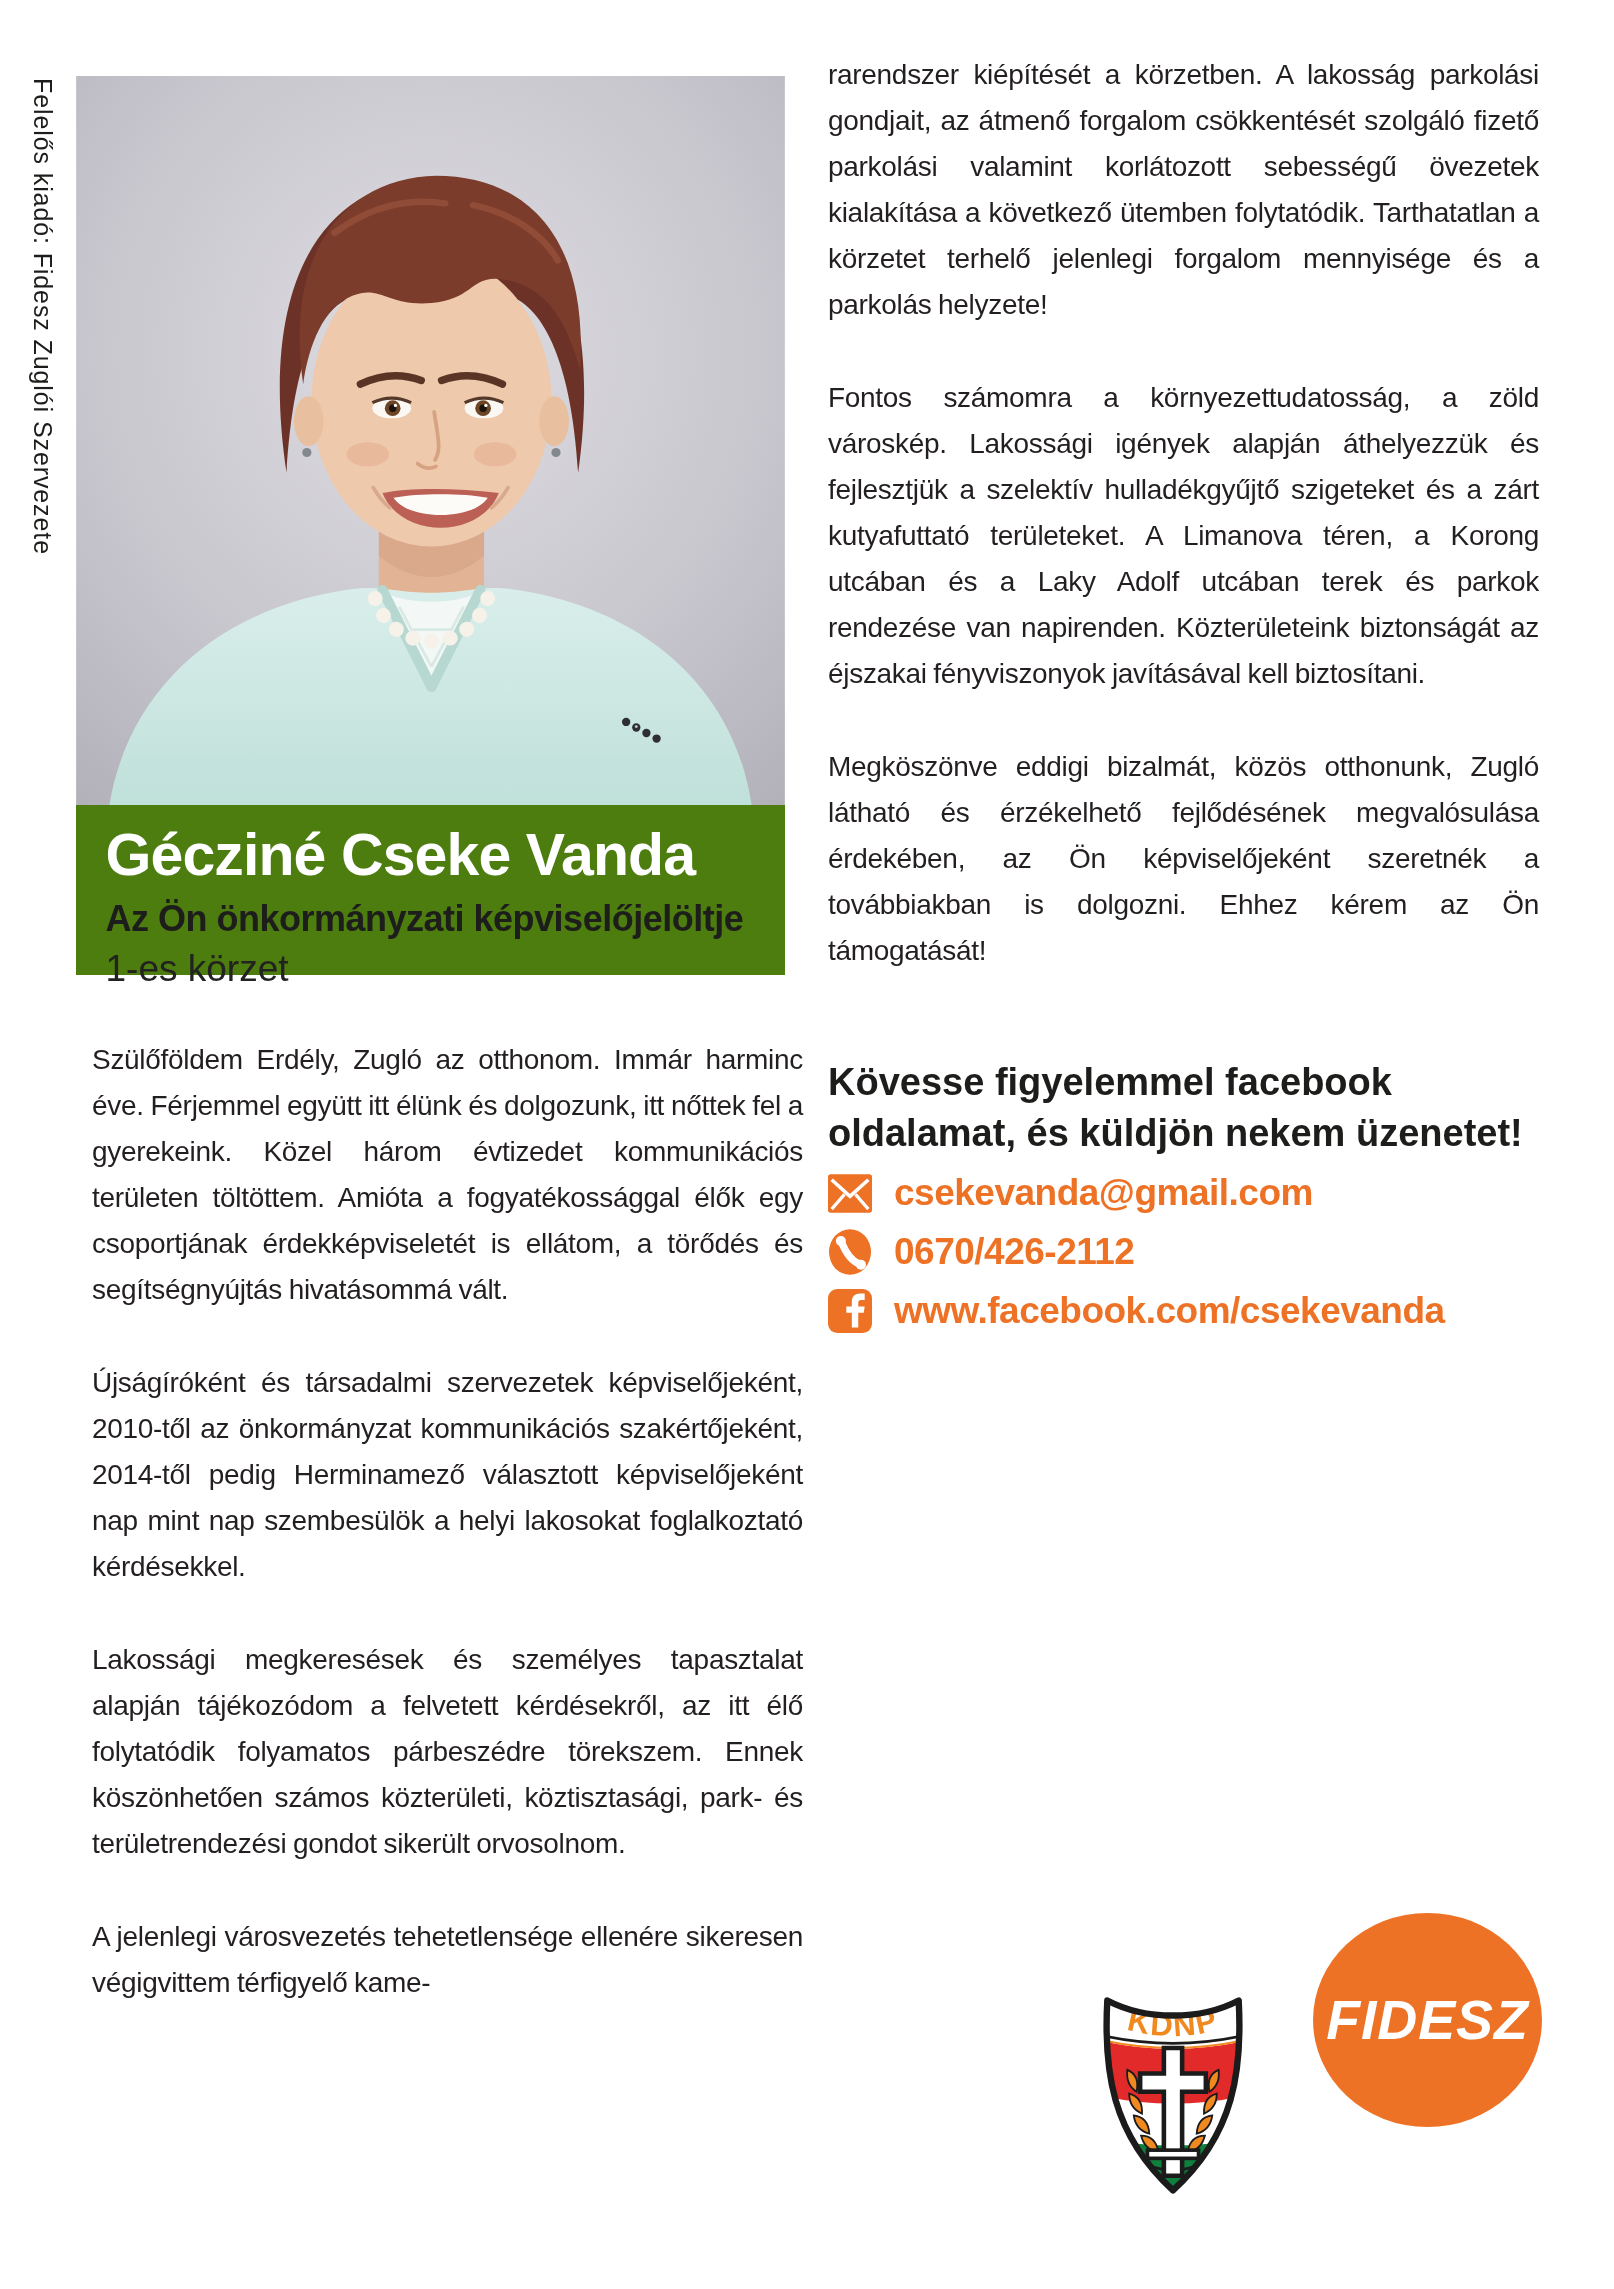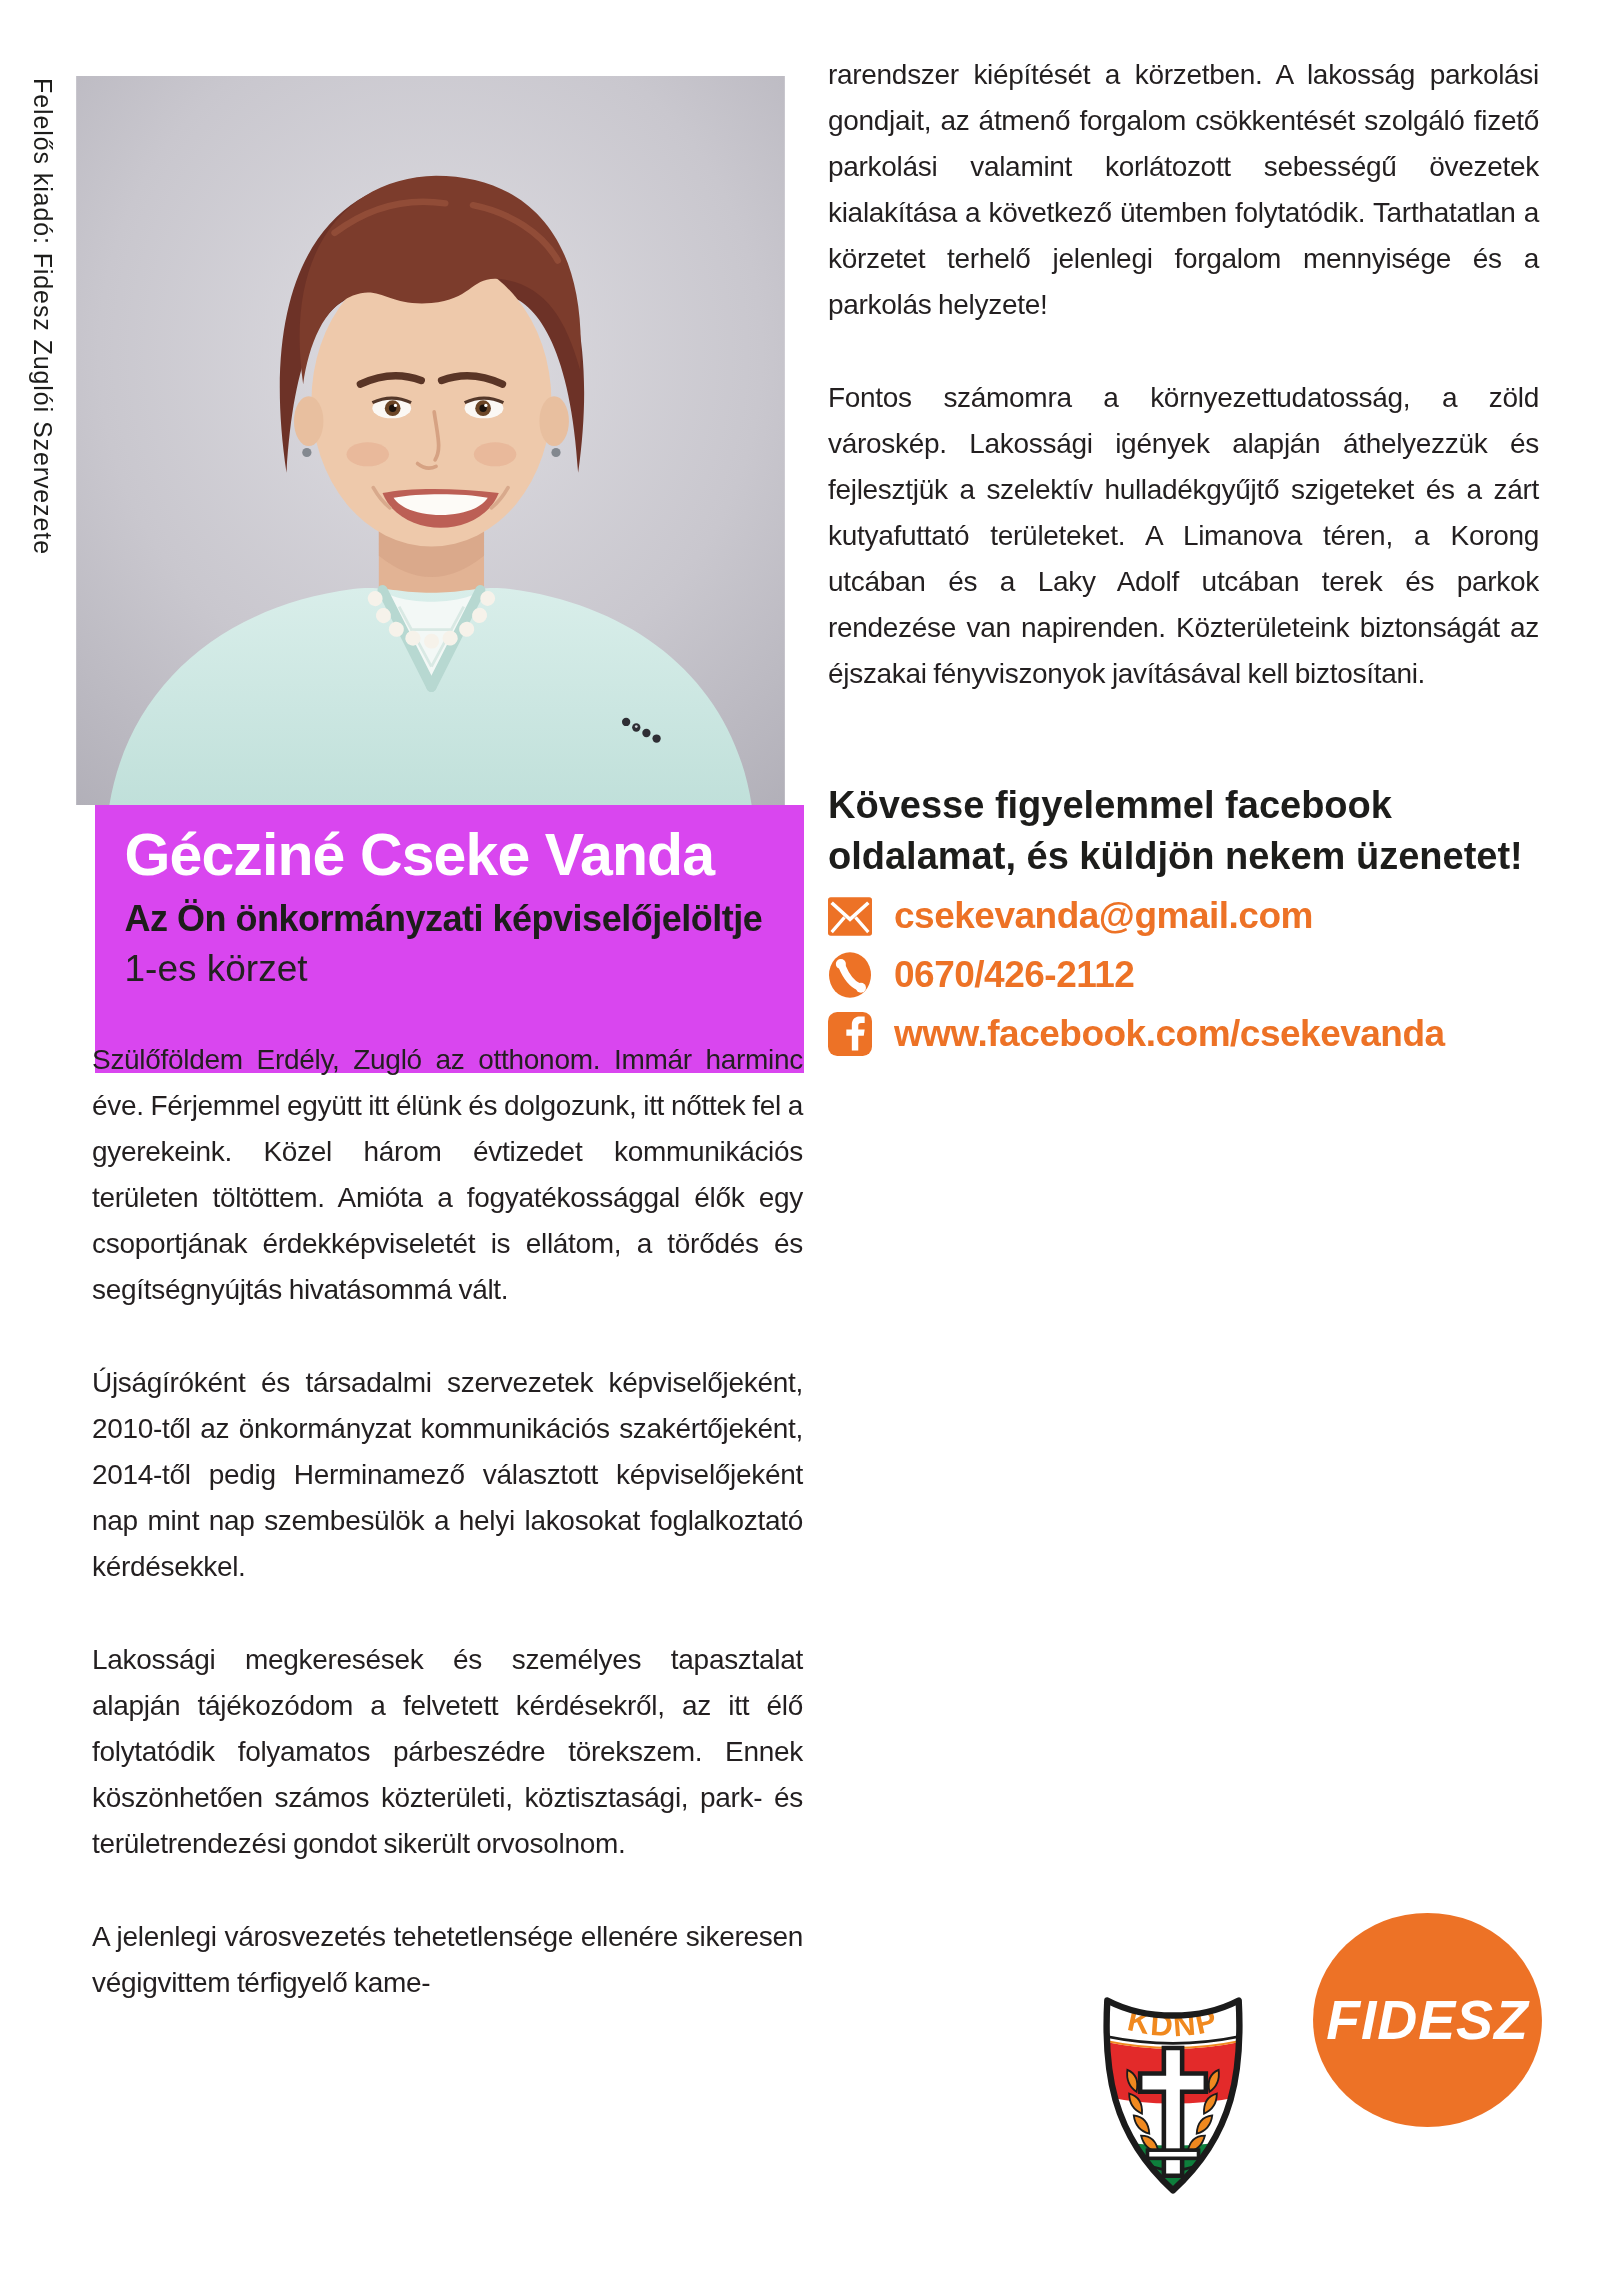--- a/index.html
+++ b/index.html
@@ -13,22 +13,22 @@
     font-size:25px;color:#1d1d1b;letter-spacing:0.9px;
     white-space:nowrap;
   }
 
   
   .photo{position:absolute;left:76px;top:76px;width:709px;height:729px;overflow:hidden;}
   .photo svg{display:block;}
 
   
   .banner{
-    position:absolute;left:76px;top:805px;width:709px;height:268px;
-    background:#d946ef;box-sizing:border-box;padding:20px 18.5px 0 29.5px;margin-left:19px;
+    position:absolute;left:76px;top:805px;width:709px;height:170px;
+    background:#4d7c0f;box-sizing:border-box;padding:20px 18.5px 0 29.5px;
   }
   .banner-name{font-size:59px;font-weight:bold;color:#ffffff;letter-spacing:-0.9px;line-height:1.05;}
   .banner-role{font-size:36px;font-weight:bold;color:#1d1d1b;letter-spacing:-0.5px;margin-top:13px;line-height:1.05;}
   .banner-district{font-size:37px;font-weight:normal;color:#222220;margin-top:12px;line-height:1.05;}
 
   
   .col{position:absolute;width:711px;}
   .col-left{left:92px;top:1037px;}
   .col-right{left:828px;top:52px;}
   .col p{
@@ -139,20 +139,21 @@
   <div class="col col-left">
     <p>Szülőföldem Erdély, Zugló az otthonom. Immár harminc éve. Férjemmel együtt itt élünk és dolgozunk, itt nőttek fel a gyerekeink. Közel három évtizedet kommunikációs területen töltöttem. Amióta a fogyatékossággal élők egy csoportjának érdekképviseletét is ellátom, a törődés és segítségnyújtás hivatásommá vált.</p>
     <p>Újságíróként és társadalmi szervezetek képviselőjeként, 2010-től az önkormányzat kommunikációs szakértőjeként, 2014-től pedig Herminamező választott képviselőjeként nap mint nap szembesülök a helyi lakosokat foglalkoztató kérdésekkel.</p>
     <p>Lakossági megkeresések és személyes tapasztalat alapján tájékozódom a felvetett kérdésekről, az itt élő folytatódik folyamatos párbeszédre törekszem. Ennek köszönhetően számos közterületi, köztisztasági, park- és területrendezési gondot sikerült orvosolnom.</p>
     <p>A jelenlegi városvezetés tehetetlensége ellenére sikeresen végigvittem térfigyelő kame-</p>
   </div>
 
   <div class="col col-right">
     <p>rarendszer kiépítését a körzetben. A lakosság parkolási gondjait, az átmenő forgalom csökkentését szolgáló fizető parkolási valamint korlátozott sebességű övezetek kialakítása a következő ütemben folytatódik. Tarthatatlan a körzetet terhelő jelenlegi forgalom mennyisége és a parkolás helyzete!</p>
     <p>Fontos számomra a környezettudatosság, a zöld városkép. Lakossági igények alapján áthelyezzük és fejlesztjük a szelektív hulladékgyűjtő szigeteket és a zárt kutyafuttató területeket. A Limanova téren, a Korong utcában és a Laky Adolf utcában terek és parkok rendezése van napirenden. Közterületeink biztonságát az éjszakai fényviszonyok javításával kell biztosítani.</p>
+    <p>Megköszönve eddigi bizalmát, közös otthonunk, Zugló látható és érzékelhető fejlődésének megvalósulása érdekében, az Ön képviselőjeként szeretnék a továbbiakban is dolgozni. Ehhez kérem az Ön támogatását!</p>
 
     <div class="contact">
       <div class="contact-heading">Kövesse figyelemmel facebook<br>oldalamat, és küldjön nekem üzenetet!</div>
       <div class="contact-rows">
 
         <div class="contact-row">
           <span class="cicon">
             <svg width="44" height="39" viewBox="0 0 48 42">
               <rect x="0" y="0" width="48" height="42" rx="3" fill="#ed7226"></rect>
               <path d="M4,6 L24,24 L44,6" stroke="#ffffff" stroke-width="4" fill="none"></path>

